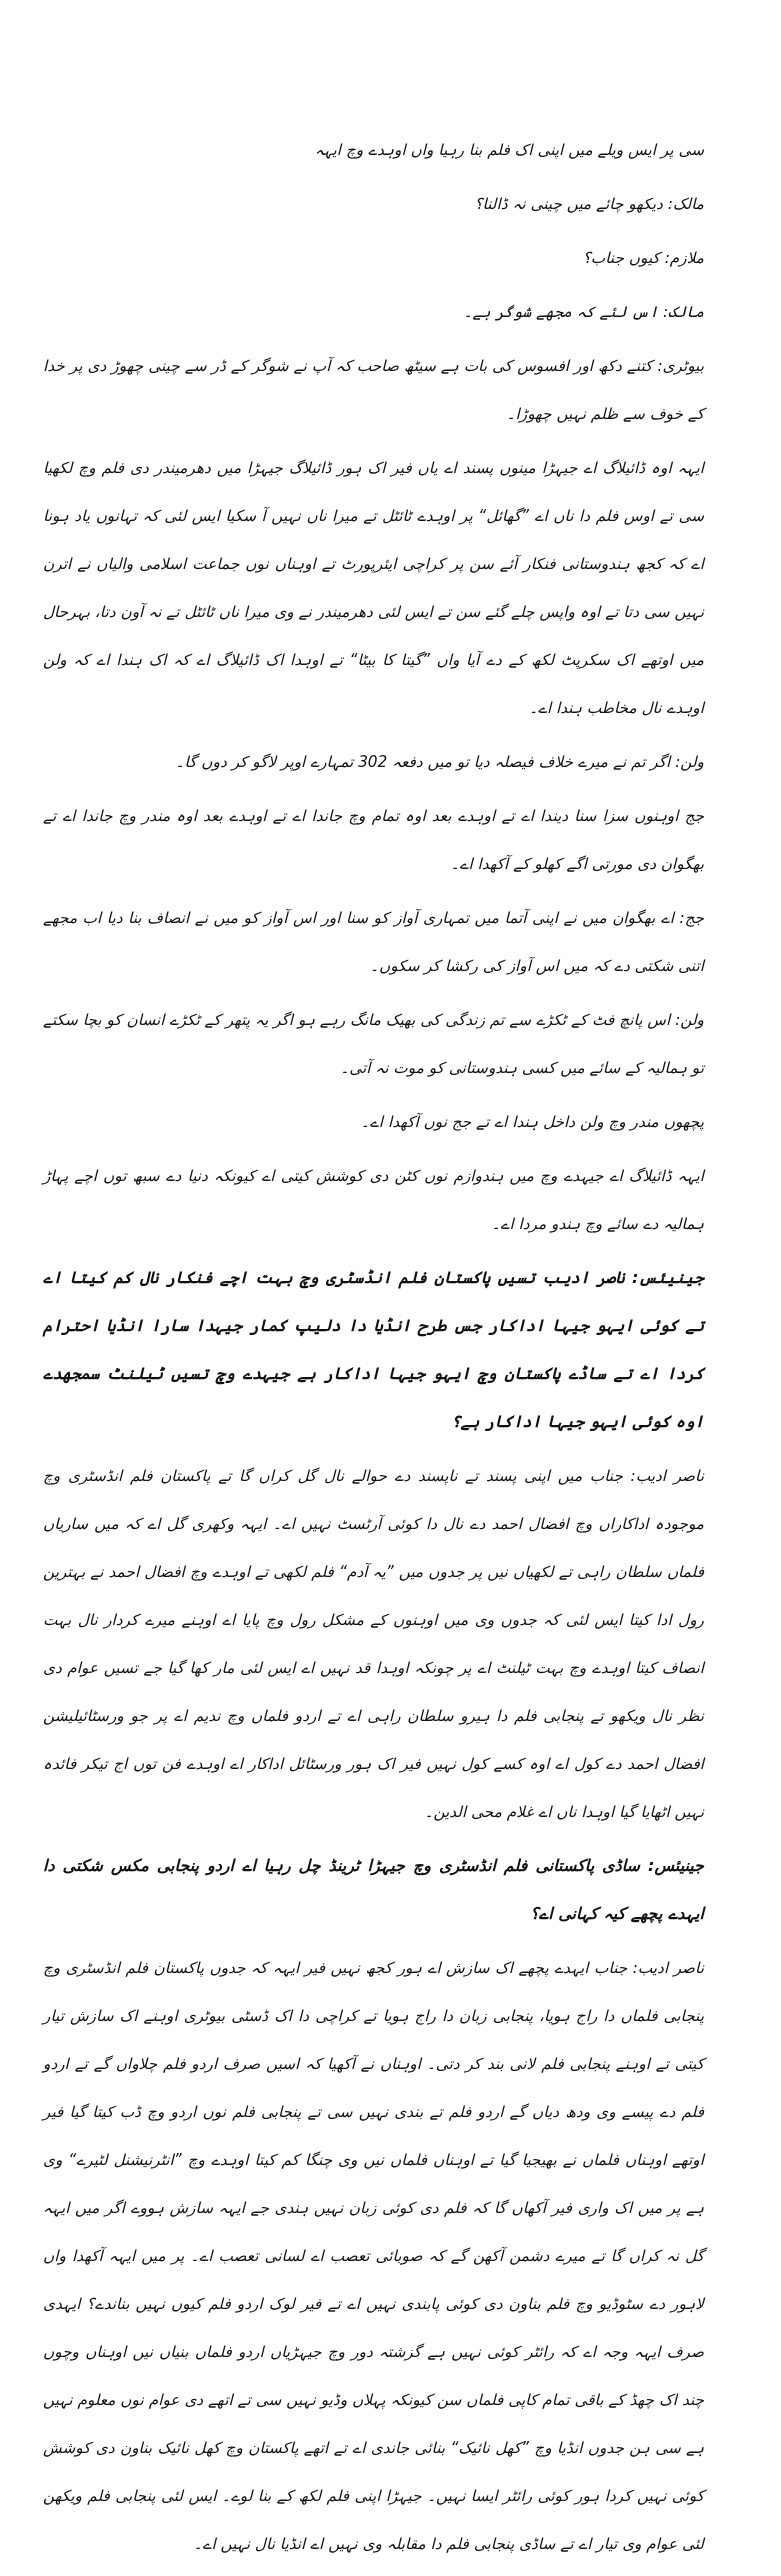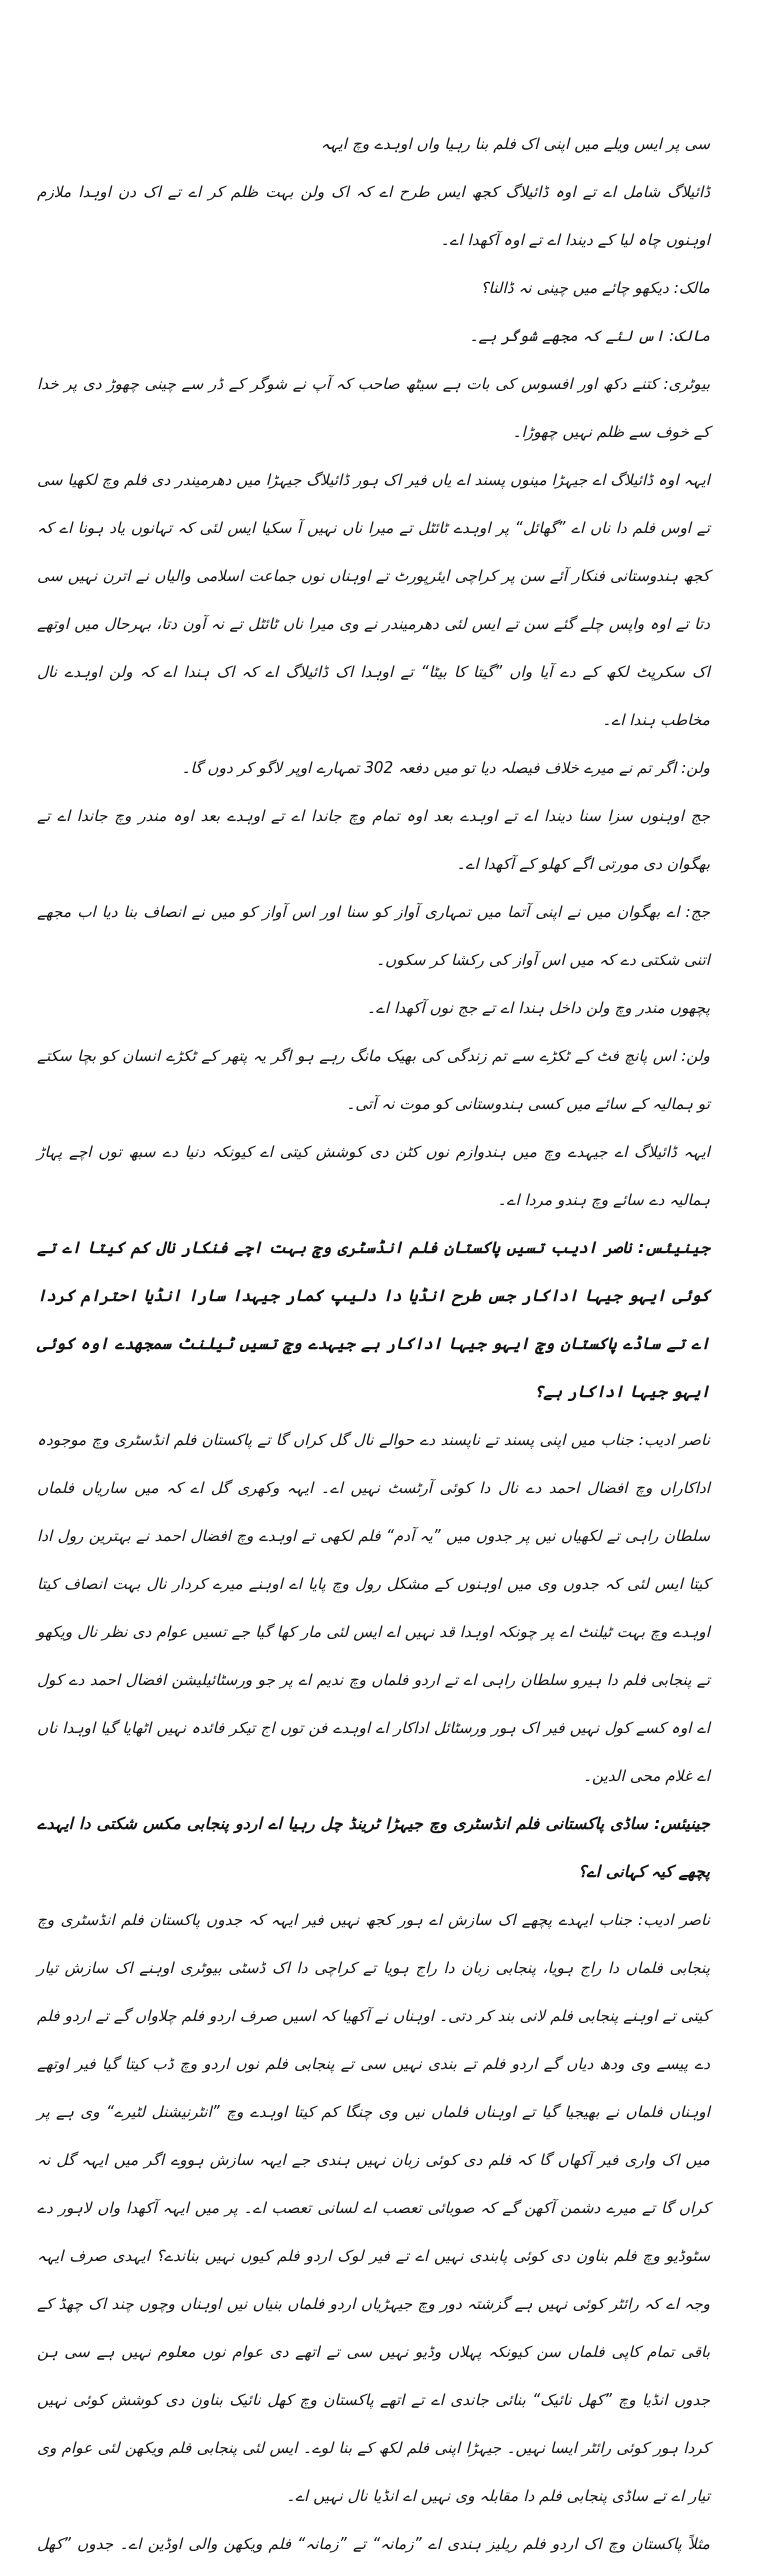--- a/index.html
+++ b/index.html
@@ -12,46 +12,46 @@
   }
   .page {
     direction: rtl;
     padding: 120px 72px 0 37px;
     box-sizing: border-box;
     width: 782px;
   }
   .para {
     font-size: 15.3px;
     line-height: 48px;
-    margin: 0;
+    margin: 6px;
     text-align: justify;
     text-align-last: right;
     font-style: italic;
   }
   .para.question {
     font-weight: bold;
     font-size: 16px;
   }
 </style>
 </head>
 <body>
 
 <div class="page">
   <div id="article-body">
       <p class="para">سی پر ایس ویلے میں اپنی اک فلم بنا رہیا واں اوہدے وچ ایہہ</p>
-      <p class="para">ڈائیلاگ شامل اے تے اوہ ڈائیلاگ کجھ ایس طرح اے کہ اک ولن بہت ظلم کر اے تے اک دن اوہدا ملازم اوہنوں چاہ لیا کے دیندا اے تے اوہ آکھدا اے۔</p>
       <p class="para">مالک: دیکھو چائے میں چینی نہ ڈالنا؟</p>
+      <p class="para">ملازم: کیوں جناب؟</p>
       <p class="para">مالک: اس لئے کہ مجھے شوگر ہے۔</p>
       <p class="para">بیوٹری: کتنے دکھ اور افسوس کی بات ہے سیٹھ صاحب کہ آپ نے شوگر کے ڈر سے چینی چھوڑ دی پر خدا کے خوف سے ظلم نہیں چھوڑا۔</p>
       <p class="para">ایہہ اوہ ڈائیلاگ اے جیہڑا مینوں پسند اے یاں فیر اک ہور ڈائیلاگ جیہڑا میں دھرمیندر دی فلم وچ لکھیا سی تے اوس فلم دا ناں اے ”گھائل“ پر اوہدے ٹائٹل تے میرا ناں نہیں آ سکیا ایس لئی کہ تہانوں یاد ہونا اے کہ کجھ ہندوستانی فنکار آئے سن پر کراچی ایئرپورٹ تے اوہناں نوں جماعت اسلامی والیاں نے اترن نہیں سی دتا تے اوہ واپس چلے گئے سن تے ایس لئی دھرمیندر نے وی میرا ناں ٹائٹل تے نہ آون دتا، بہرحال میں اوتھے اک سکرپٹ لکھ کے دے آیا واں ”گیتا کا بیٹا“ تے اوہدا اک ڈائیلاگ اے کہ اک ہندا اے کہ ولن اوہدے نال مخاطب ہندا اے۔</p>
       <p class="para">ولن: اگر تم نے میرے خلاف فیصلہ دیا تو میں دفعہ 302 تمہارے اوپر لاگو کر دوں گا۔</p>
       <p class="para">جج اوہنوں سزا سنا دیندا اے تے اوہدے بعد اوہ تمام وچ جاندا اے تے اوہدے بعد اوہ مندر وچ جاندا اے تے بھگوان دی مورتی اگے کھلو کے آکھدا اے۔</p>
       <p class="para">جج: اے بھگوان میں نے اپنی آتما میں تمہاری آواز کو سنا اور اس آواز کو میں نے انصاف بنا دیا اب مجھے اتنی شکتی دے کہ میں اس آواز کی رکشا کر سکوں۔</p>
+      <p class="para">ولن: اس پانچ فٹ کے ٹکڑے سے تم زندگی کی بھیک مانگ رہے ہو اگر یہ پتھر کے ٹکڑے انسان کو بچا سکتے تو ہمالیہ کے سائے میں کسی ہندوستانی کو موت نہ آتی۔</p>
       <p class="para">پچھوں مندر وچ ولن داخل ہندا اے تے جج نوں آکھدا اے۔</p>
-      <p class="para">ولن: اس پانچ فٹ کے ٹکڑے سے تم زندگی کی بھیک مانگ رہے ہو اگر یہ پتھر کے ٹکڑے انسان کو بچا سکتے تو ہمالیہ کے سائے میں کسی ہندوستانی کو موت نہ آتی۔</p>
       <p class="para">ایہہ ڈائیلاگ اے جیہدے وچ میں ہندوازم نوں کٹن دی کوشش کیتی اے کیونکہ دنیا دے سبھ توں اچے پہاڑ ہمالیہ دے سائے وچ ہندو مردا اے۔</p>
       <p class="para question">جینیئس: ناصر ادیب تسیں پاکستان فلم انڈسٹری وچ بہت اچے فنکار نال کم کیتا اے تے کوئی ایہو جیہا اداکار جس طرح انڈیا دا دلیپ کمار جیہدا سارا انڈیا احترام کردا اے تے ساڈے پاکستان وچ ایہو جیہا اداکار ہے جیہدے وچ تسیں ٹیلنٹ سمجھدے اوہ کوئی ایہو جیہا اداکار ہے؟</p>
       <p class="para">ناصر ادیب: جناب میں اپنی پسند تے ناپسند دے حوالے نال گل کراں گا تے پاکستان فلم انڈسٹری وچ موجودہ اداکاراں وچ افضال احمد دے نال دا کوئی آرٹسٹ نہیں اے۔ ایہہ وکھری گل اے کہ میں ساریاں فلماں سلطان راہی تے لکھیاں نیں پر جدوں میں ”یہ آدم“ فلم لکھی تے اوہدے وچ افضال احمد نے بہترین رول ادا کیتا ایس لئی کہ جدوں وی میں اوہنوں کے مشکل رول وچ پایا اے اوہنے میرے کردار نال بہت انصاف کیتا اوہدے وچ بہت ٹیلنٹ اے پر چونکہ اوہدا قد نہیں اے ایس لئی مار کھا گیا جے تسیں عوام دی نظر نال ویکھو تے پنجابی فلم دا ہیرو سلطان راہی اے تے اردو فلماں وچ ندیم اے پر جو ورسٹائیلیشن افضال احمد دے کول اے اوہ کسے کول نہیں فیر اک ہور ورسٹائل اداکار اے اوہدے فن توں اج تیکر فائدہ نہیں اٹھایا گیا اوہدا ناں اے غلام محی الدین۔</p>
       <p class="para question">جینیئس: ساڈی پاکستانی فلم انڈسٹری وچ جیہڑا ٹرینڈ چل رہیا اے اردو پنجابی مکس شکتی دا ایہدے پچھے کیہ کہانی اے؟</p>
       <p class="para">ناصر ادیب: جناب ایہدے پچھے اک سازش اے ہور کجھ نہیں فیر ایہہ کہ جدوں پاکستان فلم انڈسٹری وچ پنجابی فلماں دا راج ہویا، پنجابی زبان دا راج ہویا تے کراچی دا اک ڈسٹی بیوٹری اوہنے اک سازش تیار کیتی تے اوہنے پنجابی فلم لانی بند کر دتی۔ اوہناں نے آکھیا کہ اسیں صرف اردو فلم چلاواں گے تے اردو فلم دے پیسے وی ودھ دیاں گے اردو فلم تے بندی نہیں سی تے پنجابی فلم نوں اردو وچ ڈب کیتا گیا فیر اوتھے اوہناں فلماں نے بھیجیا گیا تے اوہناں فلماں نیں وی چنگا کم کیتا اوہدے وچ ”انٹرنیشنل لٹیرے“ وی ہے پر میں اک واری فیر آکھاں گا کہ فلم دی کوئی زبان نہیں ہندی جے ایہہ سازش ہووے اگر میں ایہہ گل نہ کراں گا تے میرے دشمن آکھن گے کہ صوبائی تعصب اے لسانی تعصب اے۔ پر میں ایہہ آکھدا واں لاہور دے سٹوڈیو وچ فلم بناون دی کوئی پابندی نہیں اے تے فیر لوک اردو فلم کیوں نہیں بناندے؟ ایہدی صرف ایہہ وجہ اے کہ رائٹر کوئی نہیں ہے گزشتہ دور وچ جیہڑیاں اردو فلماں بنیاں نیں اوہناں وچوں چند اک چھڈ کے باقی تمام کاپی فلماں سن کیونکہ پہلاں وڈیو نہیں سی تے اتھے دی عوام نوں معلوم نہیں ہے سی ہن جدوں انڈیا وچ ”کھل نائیک“ بنائی جاندی اے تے اتھے پاکستان وچ کھل نائیک بناون دی کوشش کوئی نہیں کردا ہور کوئی رائٹر ایسا نہیں۔ جیہڑا اپنی فلم لکھ کے بنا لوے۔ ایس لئی پنجابی فلم ویکھن لئی عوام وی تیار اے تے ساڈی پنجابی فلم دا مقابلہ وی نہیں اے انڈیا نال نہیں اے۔</p>
       <p class="para">مثلاً پاکستان وچ اک اردو فلم ریلیز ہندی اے ”زمانہ“ تے ”زمانہ“ فلم ویکھن والی اوڈین اے۔ جدوں ”کھل نائیک“ یاں ”جنتا کی عدالت“ ویکھدی اے تے اوہناں دے ذہن وچ فوراً مقابلہ پیدا ہو جاندا اے اپنی اردو تے انڈیا دا اردو فلم وچ ایس لئی پنجابی فلم دا ویڈیو تے کوئی مقابلہ نہیں ہے۔ فیر پنجابی فلم اوریجنل اے۔</p>
     </div>
 
 </div>
 

